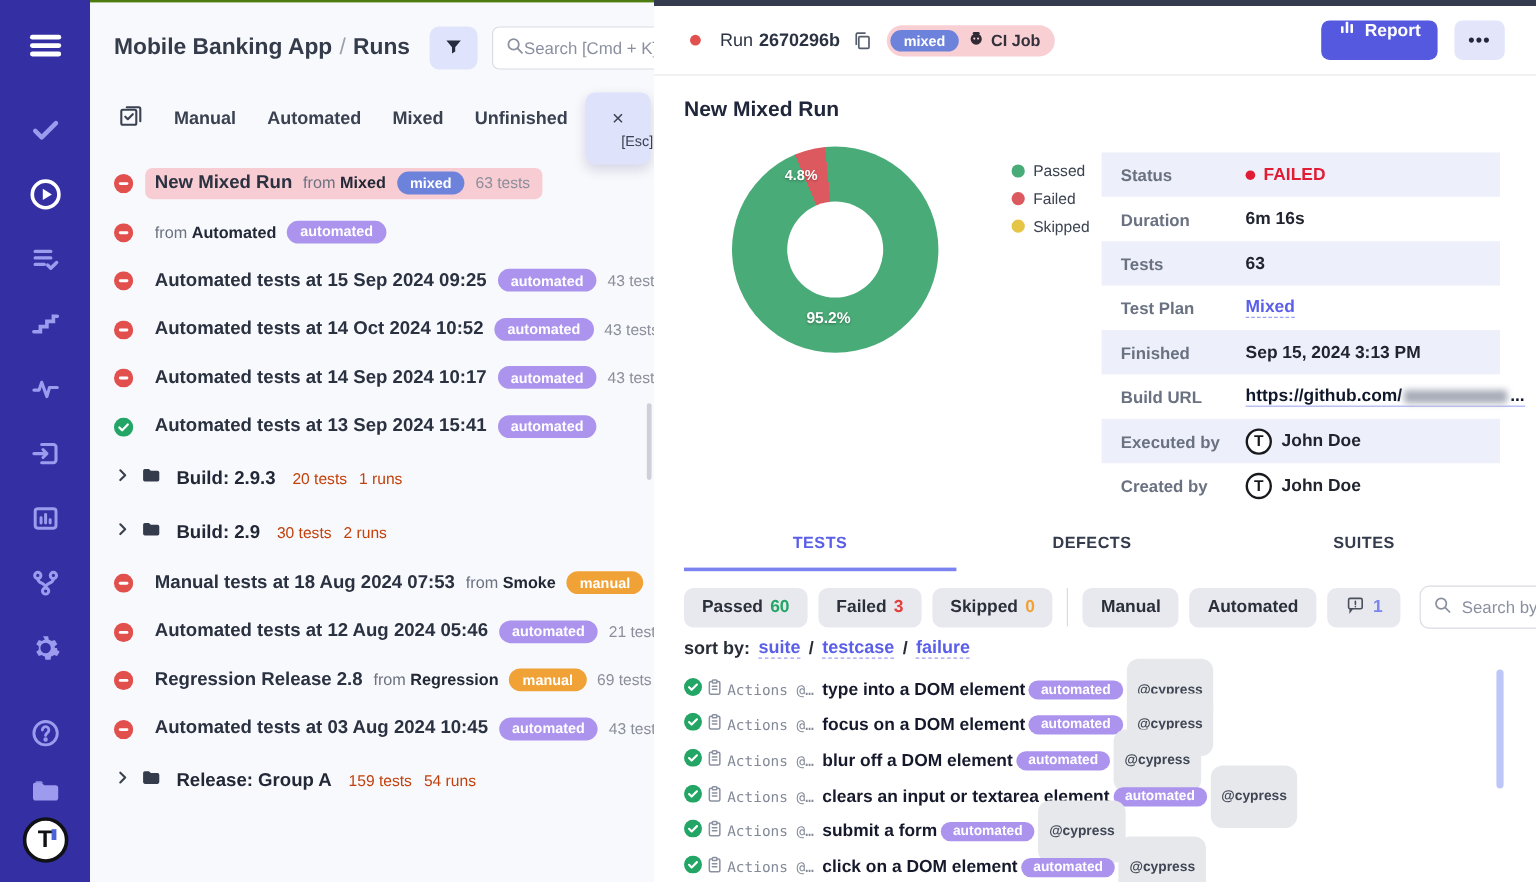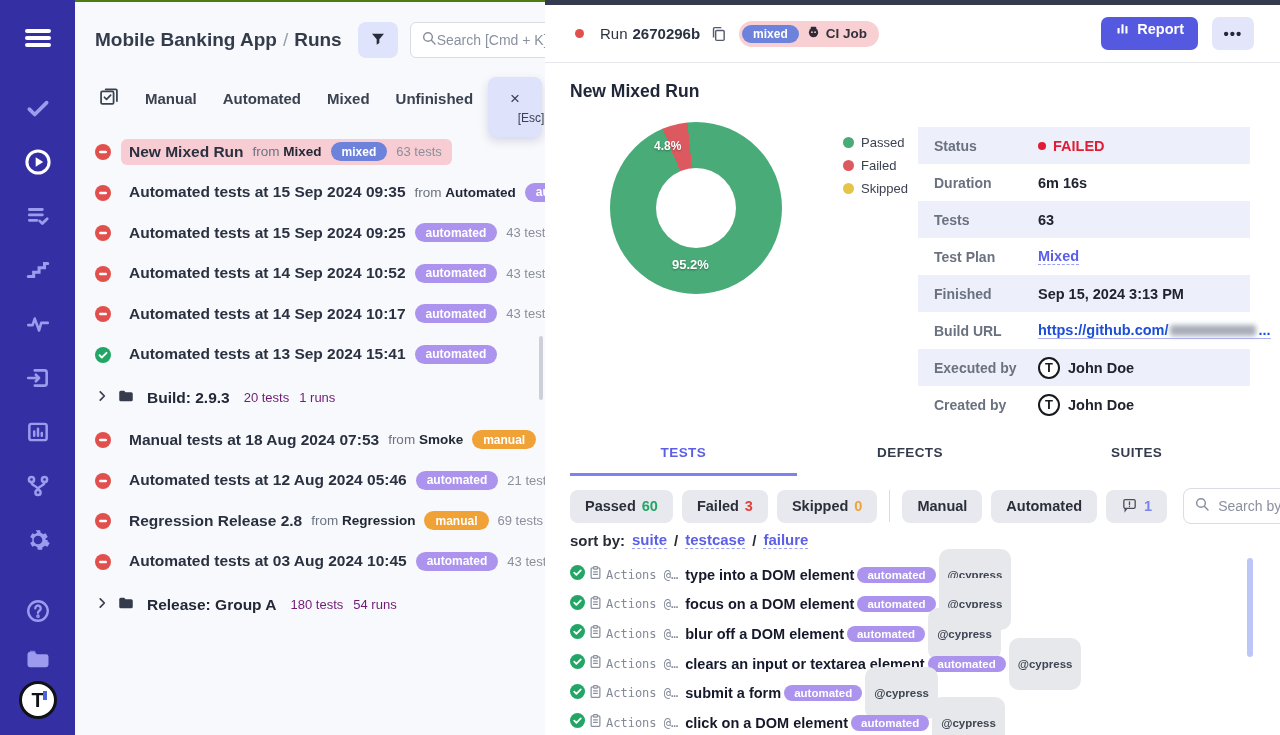--- a/index.html
+++ b/index.html
@@ -52,38 +52,38 @@
   .run-from { font-size:13.5px; color:#6b7280; }
   .run-from b { color:#222836; font-weight:700; }
   .badge { font-size:12px; font-weight:700; color:#fff; border-radius:10px; padding:2.5px 11px; }
   .badge.mixed { background:#6d82da; }
   .badge.automated { background:#ab93ee; }
   .badge.manual { background:#f0a236; }
   .run-count { font-size:13px; color:#8a8f9b; }
   .chev { flex:0 0 14px; margin-right:8px; color:#39404e; }
   .folder-ic { flex:0 0 18px; margin-right:12px; color:#343b4a; }
   .folder-title { font-size:15.5px; font-weight:700; color:#222836; margin-right:14px; }
-  .folder-counts { font-size:13px; color:#701a75; display:flex; gap:10px; }
+  .folder-counts { font-size:13px; color:#c2410c; display:flex; gap:10px; }
   .lp-scrollthumb { position:absolute; left:464px; top:334px; width:4px; height:64px; background:#cdd0d8; border-radius:2px; }
 
   
   .right-panel { position:absolute; left:545px; top:0; width:735px; height:735px; background:#fff;
                  border-top:5px solid #353b4f; overflow:hidden; }
   .rp-header { height:58px; display:flex; align-items:center; border-bottom:1px solid #e7e8ec; padding:0 26px 0 30px; }
   .run-dot { width:9px; height:9px; border-radius:50%; background:#e2504e; margin-right:16px; }
   .run-id-label { font-size:15px; color:#2b3342; }
   .run-id { font-size:15px; font-weight:800; color:#2b3342; margin-left:5px; }
   .copy-btn { background:none; border:none; cursor:pointer; margin-left:10px; color:#555d6d; display:flex; }
   .ci-pill { margin-left:12px; background:#f8d0d4; border-radius:13px; height:26px; display:flex; align-items:center;
              padding:0 12px 0 3px; gap:7px; }
   .ci-pill .badge { padding:2px 11px; }
   .ci-label { font-size:13.5px; font-weight:700; color:#33303c; display:flex; align-items:center; gap:5px; }
   .rp-head-spacer { flex:1; }
   .report-btn { height:33px; background:#5459e0; color:#fff; border:none; border-radius:7px; font-size:14.5px;
-                font-weight:700; display:flex; align-items:flex-start; gap:7px; padding:4px 14px; cursor:pointer;
+                font-weight:700; display:flex; align-items:flex-end; gap:7px; padding:16px 14px; cursor:pointer;
                 font-family:"Liberation Sans", sans-serif; }
   .more-btn { margin-left:14px; width:42px; height:33px; background:#e3e6fb; border:none; border-radius:7px;
               font-size:15px; font-weight:800; color:#23283a; cursor:pointer; letter-spacing:1px; }
   .rp-title { position:absolute; left:25px; top:76px; font-size:17.5px; font-weight:800; color:#20273a; }
 
   .donut-wrap { position:absolute; left:65px; top:117px; width:172px; height:172px; }
   .donut { width:172px; height:172px; border-radius:50%; }
   .donut-hole { position:absolute; left:46px; top:46px; width:80px; height:80px; background:#fff; border-radius:50%; }
   .slice-label { position:absolute; color:#fff; font-weight:800; text-shadow:0 1px 2px rgba(0,0,0,.35); }
   .slice-label.failed { left:44px; top:17px; font-size:12px; }
@@ -93,21 +93,21 @@
   .legend-dot { width:11px; height:11px; border-radius:50%; }
 
   .details { position:absolute; left:373px; top:122px; width:332px; }
   .d-row { display:flex; align-items:center; height:37px; padding:0 0 0 16px; }
   .d-row:nth-child(odd) { background:#edf0fa; }
   .d-label { width:104px; font-size:14px; font-weight:700; color:#6a7180; flex:0 0 104px; }
   .d-value { font-size:14.5px; font-weight:700; color:#20242e; display:flex; align-items:center; gap:8px; white-space:nowrap; }
   .d-status { color:#e11d35; font-weight:800; display:flex; align-items:center; gap:7px; }
   .d-status .dot { width:8px; height:8px; border-radius:50%; background:#e11d35; }
   .d-link { color:#5b5fe8; font-weight:700; border-bottom:1px dashed #9ba0f0; cursor:pointer; }
-  .d-url { color:#1d4ed8; font-weight:700; border-bottom:1px solid #aab0f2; cursor:pointer; display:inline-flex; align-items:center; }
+  .d-url { color:#0f172a; font-weight:700; border-bottom:1px solid #aab0f2; cursor:pointer; display:inline-flex; align-items:center; }
   .blurred { display:inline-block; width:86px; height:11px; background:#a8adb9; filter:blur(2.5px); border-radius:2px; margin:0 2px; }
   .avatar { width:22px; height:22px; border-radius:50%; border:2px solid #17191d; background:#fff; color:#17191d;
             font-size:13px; font-weight:800; display:flex; align-items:center; justify-content:center; }
 
   .rp-tabs { position:absolute; left:25px; top:440px; width:680px; display:flex; }
   .rp-tab { flex:1; text-align:center; font-size:13.5px; font-weight:800; letter-spacing:.4px; color:#343b4c;
             padding-bottom:13px; border-bottom:3px solid transparent; cursor:pointer; }
   .rp-tab.active { color:#5b5fe8; border-bottom-color:#7b83f0; }
 
   .filters { position:absolute; left:25px; top:483px; display:flex; align-items:center; gap:9px; }
@@ -274,21 +274,20 @@
           <span class="run-count">63 tests</span>
         </div>
       </div>
 
       <div class="run-row">
         <span class="st-ic"><svg width="16" height="16" viewBox="0 0 16 16">
               <circle cx="8" cy="8" r="8" fill="#e2504e"></circle>
               <rect x="4" y="6.8" width="8" height="2.4" rx="1.2" fill="#fff"></rect>
             </svg></span>
         <div class="run-main">
-          <span class="run-title">Automated tests at 15 Sep 2024 09:35</span>
           <span class="run-from"><span>from</span> <b>Automated</b></span>
           <span class="badge automated">automated</span>
         </div>
       </div>
 
       <div class="run-row">
         <span class="st-ic"><svg width="16" height="16" viewBox="0 0 16 16">
               <circle cx="8" cy="8" r="8" fill="#e2504e"></circle>
               <rect x="4" y="6.8" width="8" height="2.4" rx="1.2" fill="#fff"></rect>
             </svg></span>
@@ -298,21 +297,21 @@
           <span class="run-count">43 tests</span>
         </div>
       </div>
 
       <div class="run-row">
         <span class="st-ic"><svg width="16" height="16" viewBox="0 0 16 16">
               <circle cx="8" cy="8" r="8" fill="#e2504e"></circle>
               <rect x="4" y="6.8" width="8" height="2.4" rx="1.2" fill="#fff"></rect>
             </svg></span>
         <div class="run-main">
-          <span class="run-title">Automated tests at 14 Sep 2024 10:52</span>
+          <span class="run-title">Automated tests at 14 Oct 2024 10:52</span>
           <span class="badge automated">automated</span>
           <span class="run-count">43 tests</span>
         </div>
       </div>
 
       <div class="run-row">
         <span class="st-ic"><svg width="16" height="16" viewBox="0 0 16 16">
               <circle cx="8" cy="8" r="8" fill="#e2504e"></circle>
               <rect x="4" y="6.8" width="8" height="2.4" rx="1.2" fill="#fff"></rect>
             </svg></span>
@@ -342,20 +341,33 @@
         <span class="folder-ic"><svg width="18" height="18" viewBox="0 0 24 24" fill="currentColor">
               <path d="M3 7a2 2 0 012-2h4.5l2 2H19a2 2 0 012 2v8a2 2 0 01-2 2H5a2 2 0 01-2-2V7z"></path>
             </svg></span>
         <span class="folder-title">Build: 2.9.3</span>
         <span class="folder-counts">
             <span>20 tests</span>
             <span>1 runs</span>
           </span>
       </div>
 
+      <div class="run-row folder">
+        <span class="chev"><svg width="14" height="14" viewBox="0 0 24 24" fill="none" stroke="currentColor" stroke-width="3" stroke-linecap="round" stroke-linejoin="round">
+              <path d="M9 5l7 7-7 7"></path>
+            </svg></span>
+        <span class="folder-ic"><svg width="18" height="18" viewBox="0 0 24 24" fill="currentColor">
+              <path d="M3 7a2 2 0 012-2h4.5l2 2H19a2 2 0 012 2v8a2 2 0 01-2 2H5a2 2 0 01-2-2V7z"></path>
+            </svg></span>
+        <span class="folder-title">Build: 2.9</span>
+        <span class="folder-counts">
+            <span>30 tests</span>
+            <span>2 runs</span>
+          </span>
+      </div>
 
       <div class="run-row">
         <span class="st-ic"><svg width="16" height="16" viewBox="0 0 16 16">
               <circle cx="8" cy="8" r="8" fill="#e2504e"></circle>
               <rect x="4" y="6.8" width="8" height="2.4" rx="1.2" fill="#fff"></rect>
             </svg></span>
         <div class="run-main">
           <span class="run-title">Manual tests at 18 Aug 2024 07:53</span>
           <span class="run-from"><span>from</span> <b>Smoke</b></span>
           <span class="badge manual">manual</span>
@@ -402,21 +414,21 @@
 
       <div class="run-row folder">
         <span class="chev"><svg width="14" height="14" viewBox="0 0 24 24" fill="none" stroke="currentColor" stroke-width="3" stroke-linecap="round" stroke-linejoin="round">
               <path d="M9 5l7 7-7 7"></path>
             </svg></span>
         <span class="folder-ic"><svg width="18" height="18" viewBox="0 0 24 24" fill="currentColor">
               <path d="M3 7a2 2 0 012-2h4.5l2 2H19a2 2 0 012 2v8a2 2 0 01-2 2H5a2 2 0 01-2-2V7z"></path>
             </svg></span>
         <span class="folder-title">Release: Group A</span>
         <span class="folder-counts">
-            <span>180 tests</span>
+            <span>159 tests</span>
             <span>54 runs</span>
           </span>
       </div>
 
     </div>
     <div class="lp-scrollthumb"></div>
   </section>
 
   <section class="right-panel">
 

